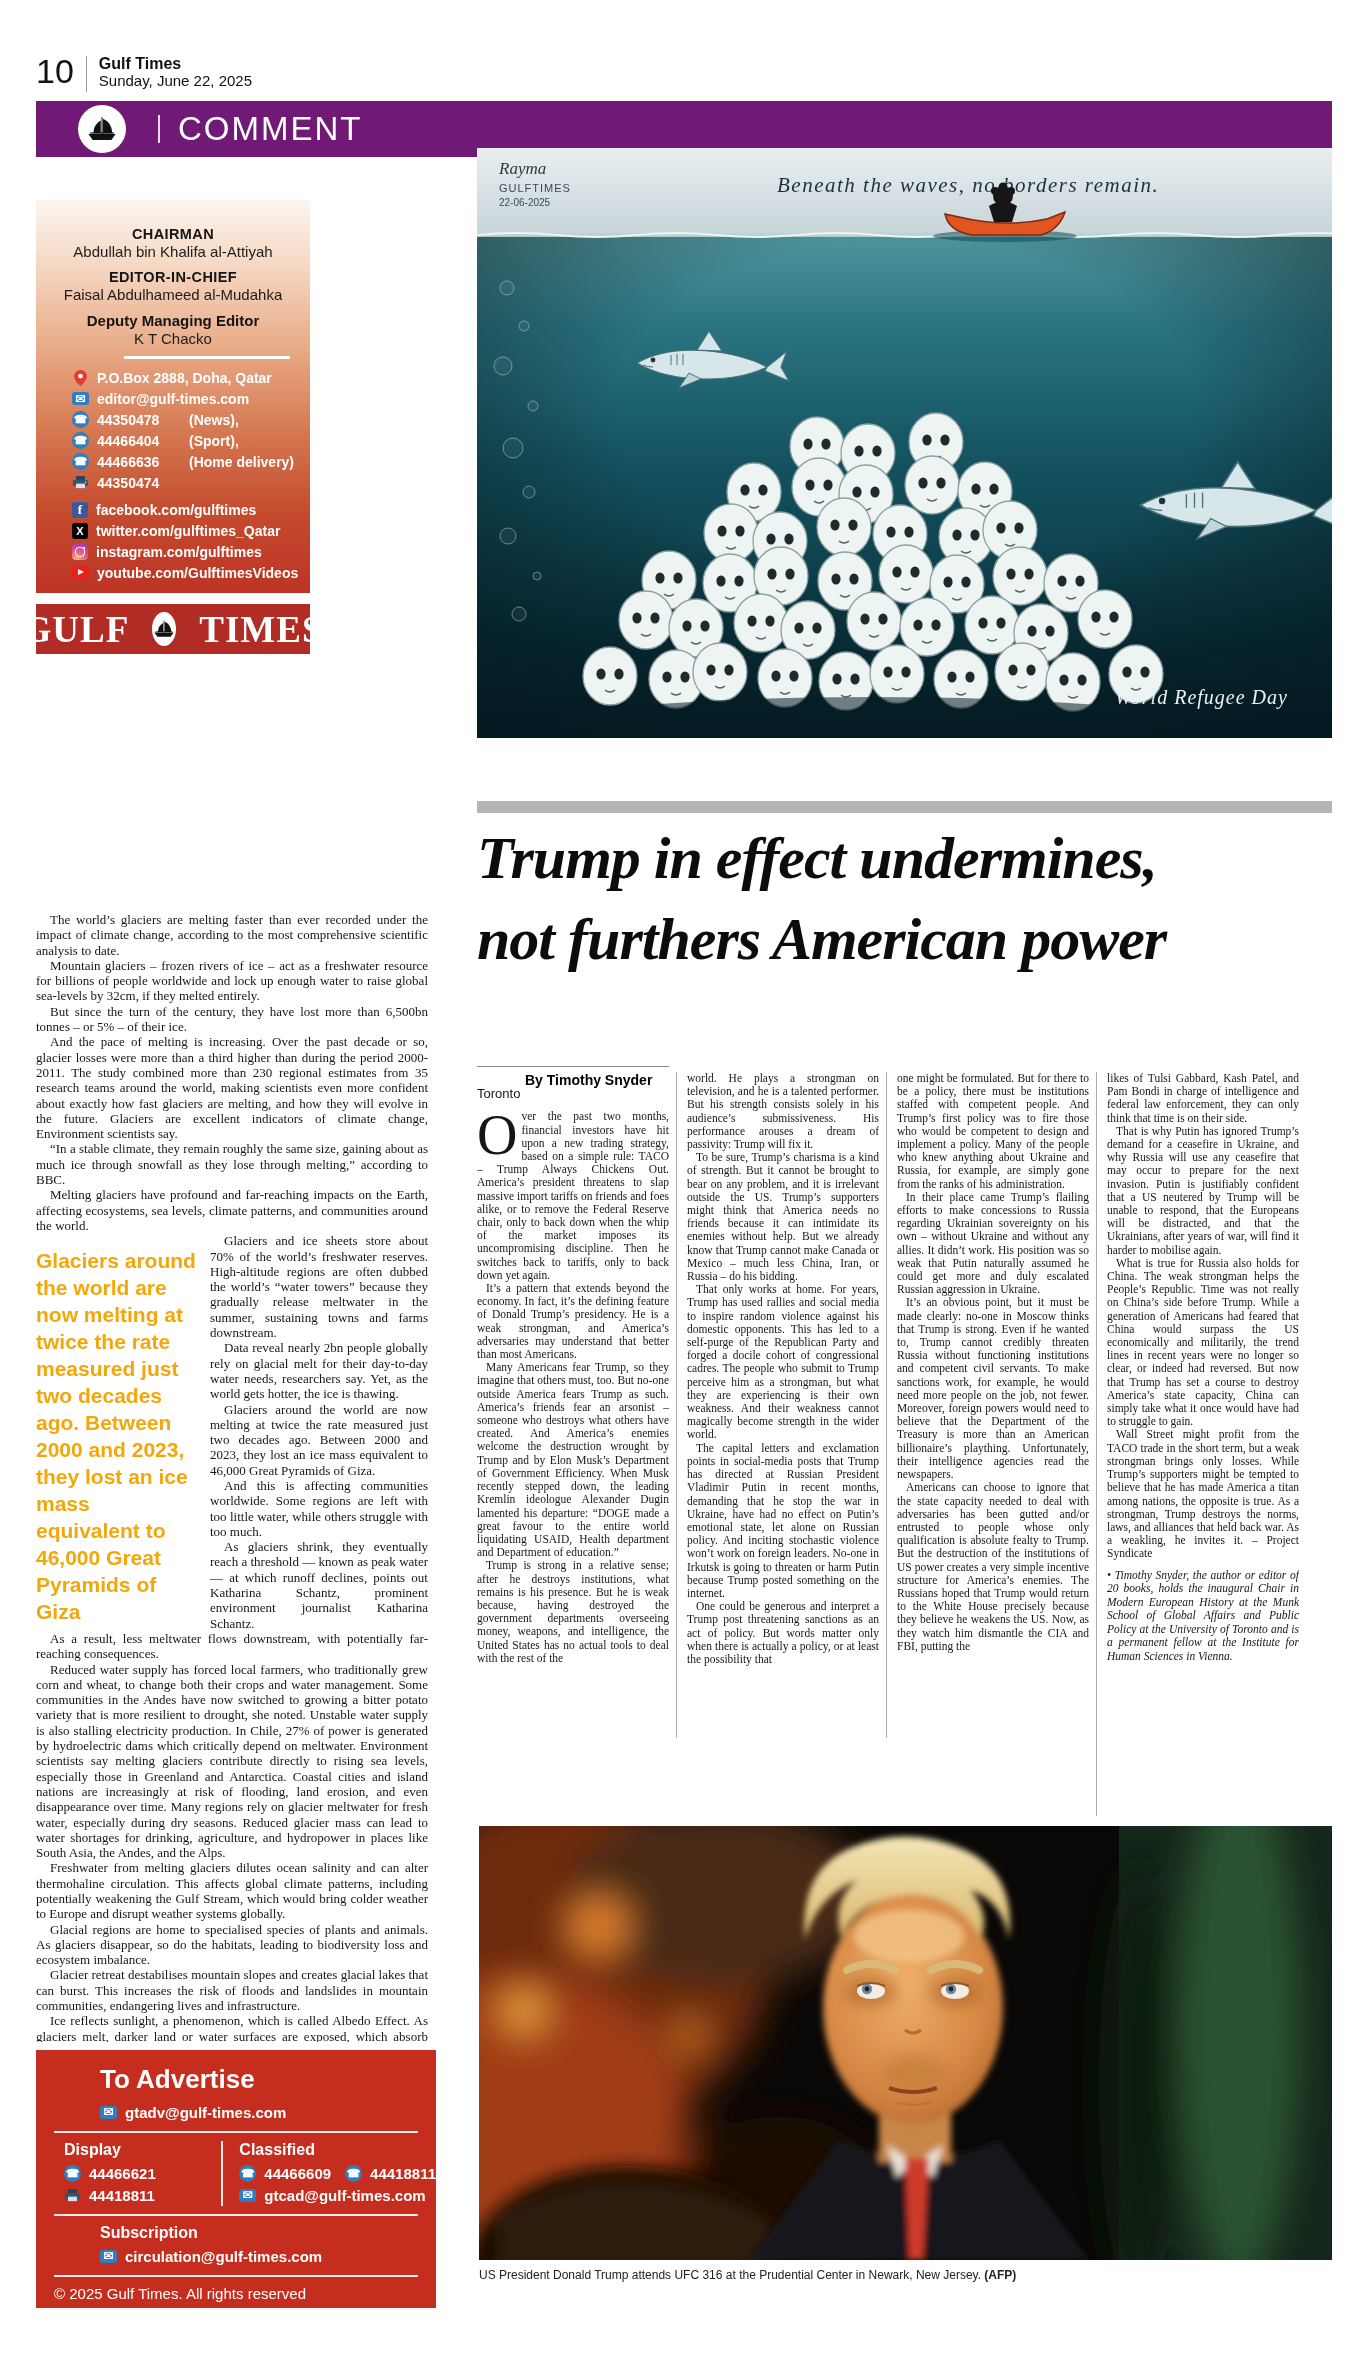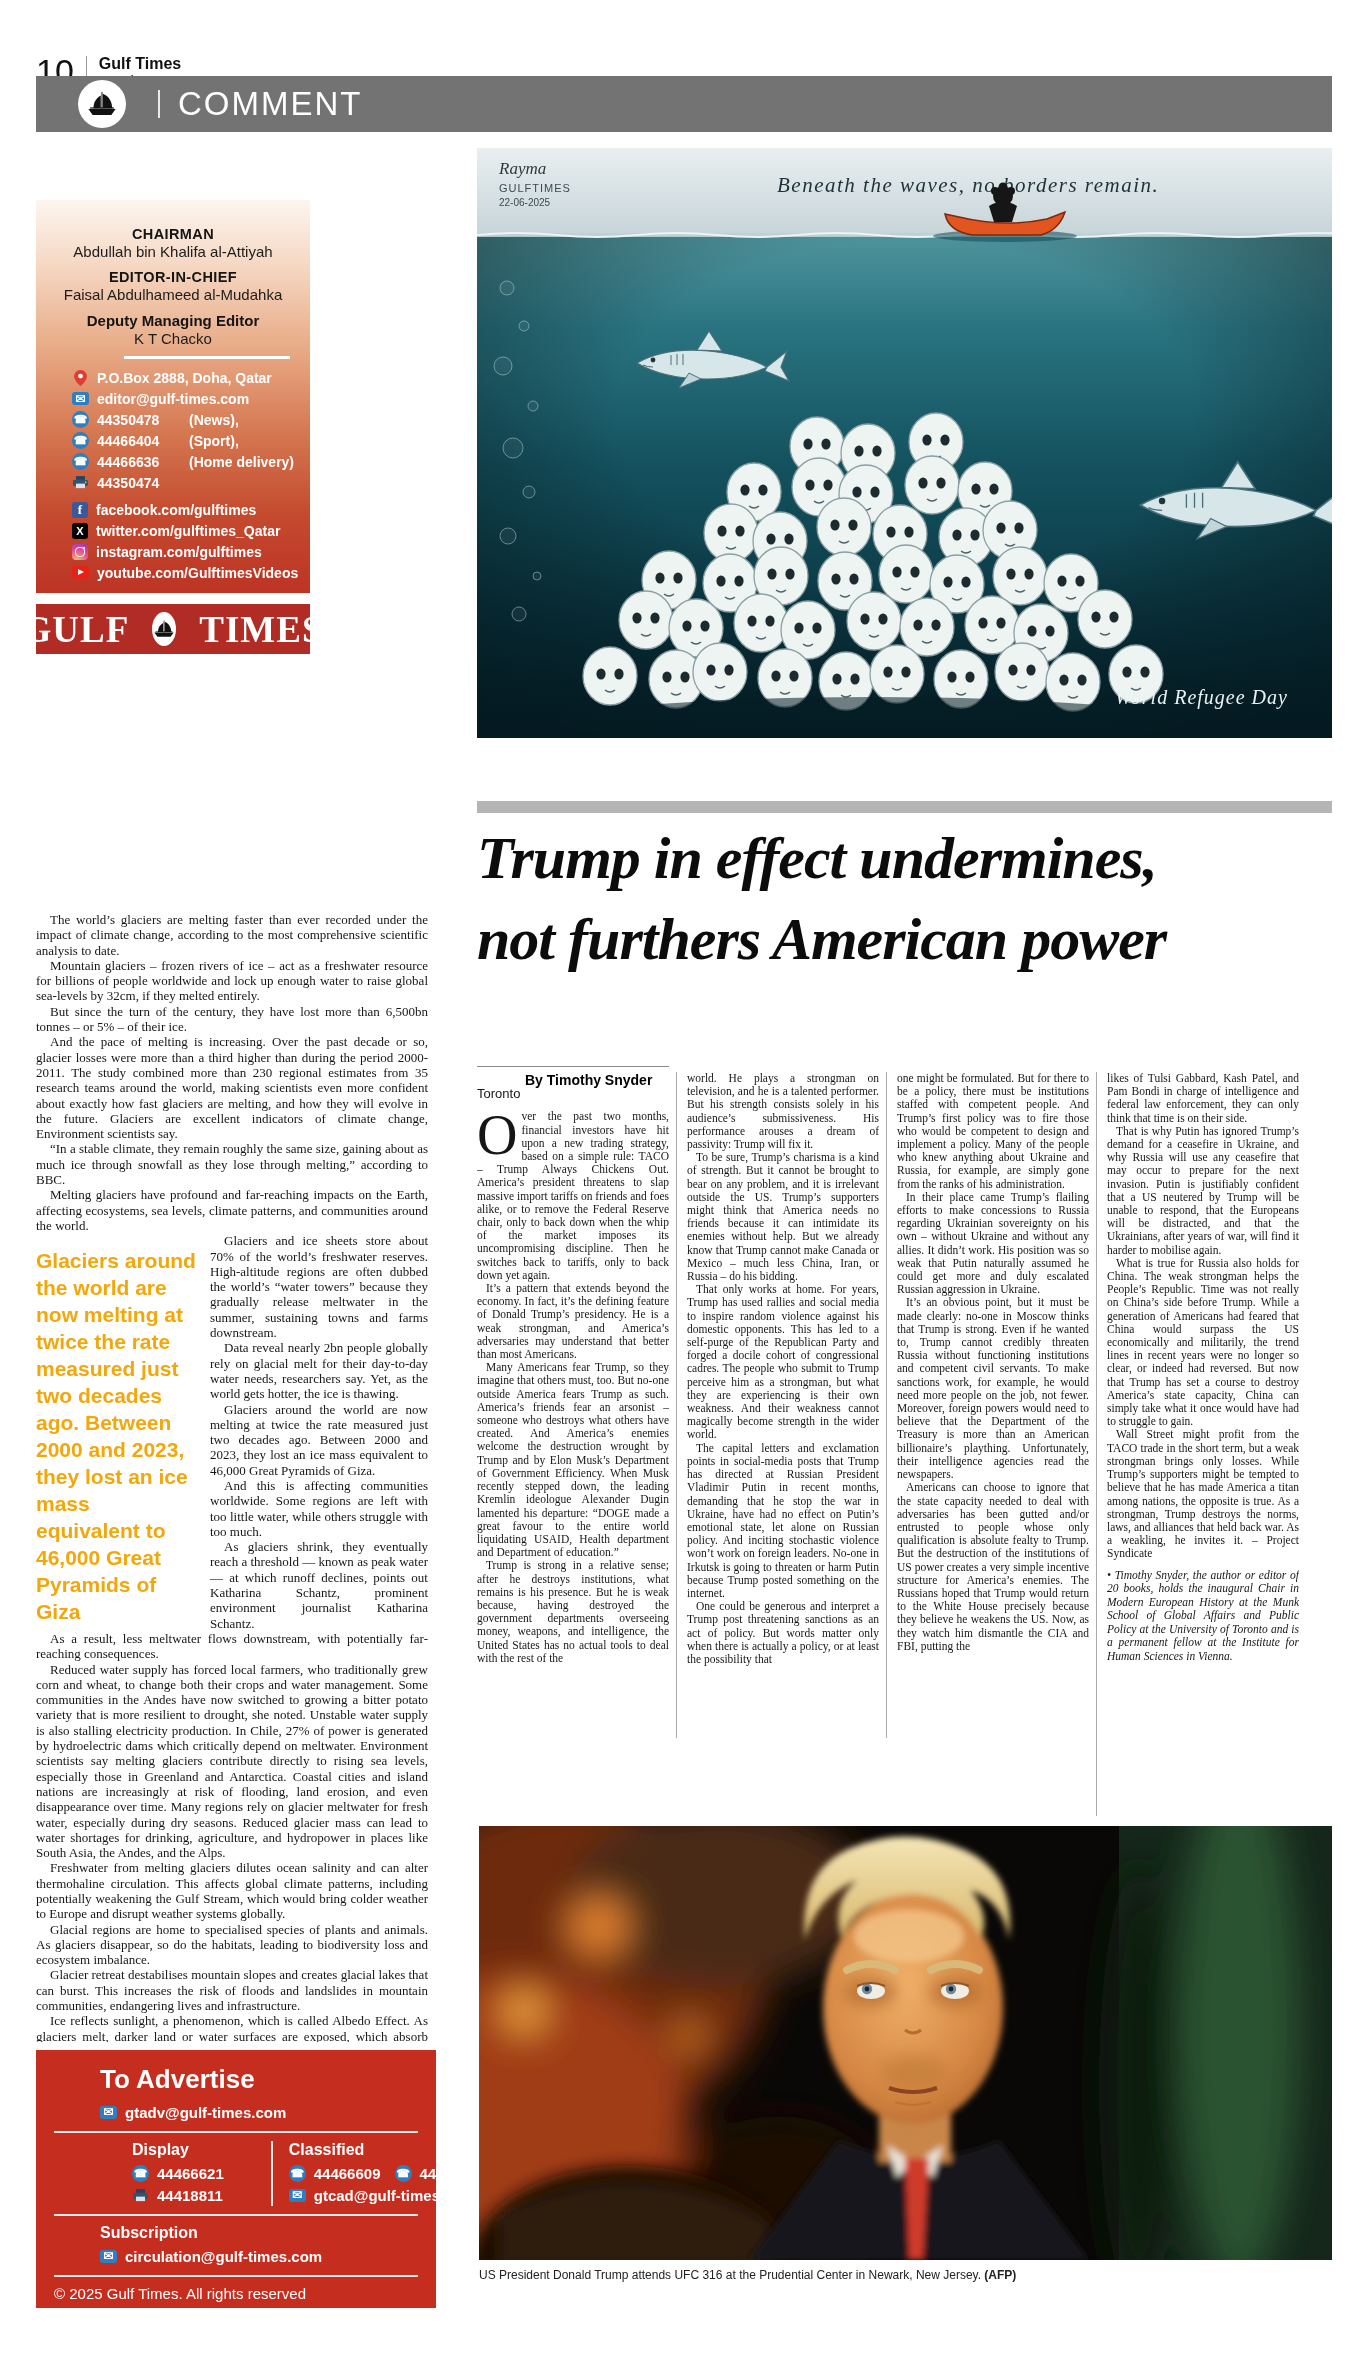--- a/index.html
+++ b/index.html
@@ -9,21 +9,21 @@
 
   
   .hdr{left:36px;top:54px;display:flex;align-items:flex-start;gap:12px;}
   .hdr .pagenum{font-family:"Liberation Sans",sans-serif;font-size:34px;line-height:34px;color:#111;}
   .hdr .vr{width:1px;height:36px;background:#999;margin-top:2px;}
   .hdr .pp{font-family:"Liberation Sans",sans-serif;line-height:1.1;margin-top:1px;}
   .hdr .pp .t{font-weight:bold;font-size:16px;}
   .hdr .pp .d{font-size:15px;}
 
   
-  .banner{left:36px;top:76px;width:1296px;height:56px;background:#737373;}
+  .banner{left:36px;top:101px;width:1296px;height:56px;background:#701a75;}
   .banner .logo-circle{position:absolute;left:42px;top:4px;width:48px;height:48px;border-radius:50%;
         background:#fff;display:flex;align-items:center;justify-content:center;}
   .banner .sep{position:absolute;left:122px;top:14px;width:2px;height:28px;background:rgba(255,255,255,.85);}
   .banner .sec{position:absolute;left:142px;top:9px;font-family:"Liberation Sans",sans-serif;
         font-size:33px;letter-spacing:2px;color:#fff;font-weight:400;}
 
   
   .masthead{left:36px;top:200px;width:274px;height:393px;
      background:linear-gradient(180deg,#fdf5ef 0%,#f6d9c4 16%,#e8aa86 38%,#d4764f 60%,#c44a2e 80%,#bd3425 100%);
      font-family:"Liberation Sans",sans-serif;text-align:center;}
@@ -61,21 +61,21 @@
      font-family:"Liberation Sans",sans-serif;font-weight:bold;font-size:21px;line-height:27px;
      color:#f2a70a;text-align:left;text-indent:0;}
 
   
   .adv{left:36px;top:2050px;width:400px;height:258px;background:#c52d1f;color:#fff;
      font-family:"Liberation Sans",sans-serif;}
   .adv .inner{padding:14px 18px 0 64px;}
   .adv .title{font-size:26px;font-weight:bold;margin-bottom:6px;}
   .adv .row{display:flex;align-items:center;gap:8px;height:22px;font-size:15px;font-weight:bold;}
   .adv hr{border:none;border-top:2px solid rgba(255,255,255,.9);margin:8px 18px 8px 18px;}
-  .adv .cols{display:flex;padding-left:96px;gap:47px;}
+  .adv .cols{display:flex;padding-left:28px;gap:47px;}
   .adv .c1{width:130px;}
   .adv .c2{border-left:2px solid rgba(255,255,255,.9);padding-left:16px;}
   .adv .clabel{font-size:16px;font-weight:bold;margin-bottom:3px;}
   .adv .pair{display:flex;gap:14px;}
 
   
   .cartoon{left:477px;top:148px;width:855px;height:590px;background:#0b3844;}
 
   
   .graybar{left:477px;top:801px;width:855px;height:12px;background:#b5b5b5;}

